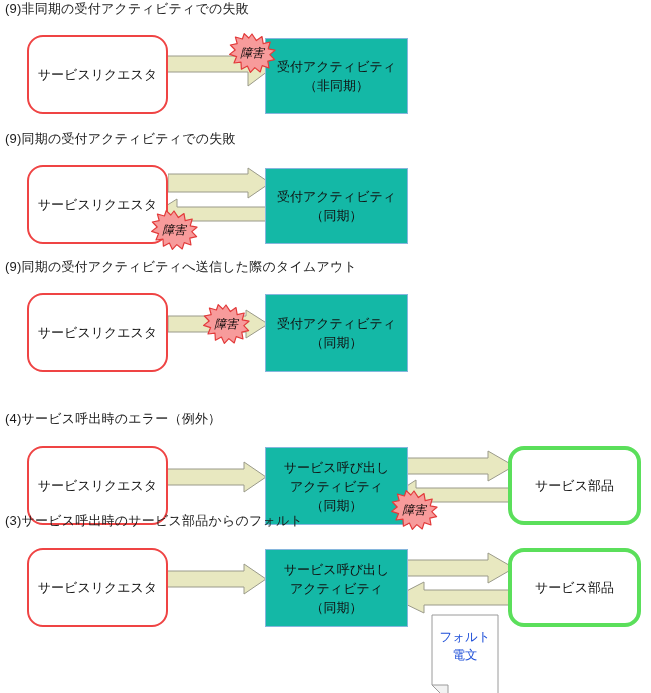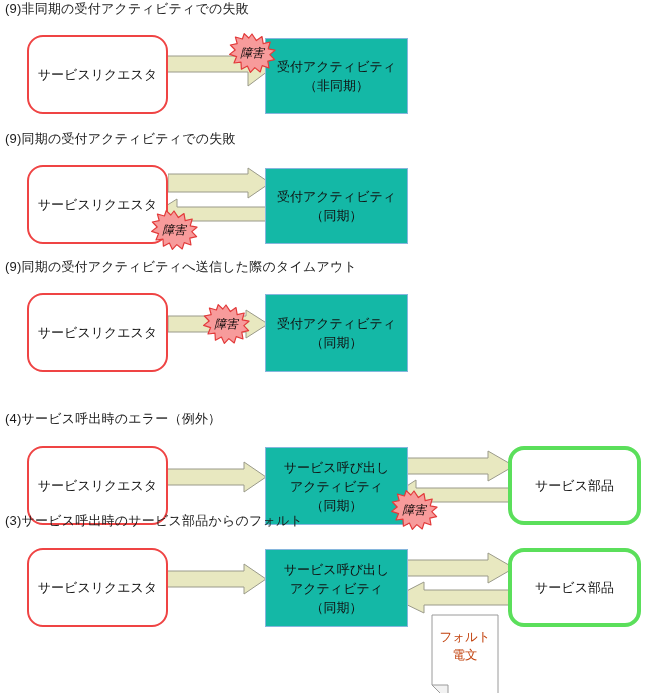--- a/index.html
+++ b/index.html
@@ -100,21 +100,21 @@
   }
   .doc svg { display: block; }
   .doc .doc-label {
     position: absolute;
     left: 0;
     top: 14px;
     width: 68px;
     text-align: center;
     font-size: 12.5px;
     line-height: 18px;
-    color: #c2410c;
+    color: #1d4ed8;
     white-space: pre-line;
   }
 </style>
 </head>
 <body>
 
 <div class="stage">
 
   <div class="section" style="top:0px;height:125px;">
     <div class="heading">(9)非同期の受付アクティビティでの失敗</div>

